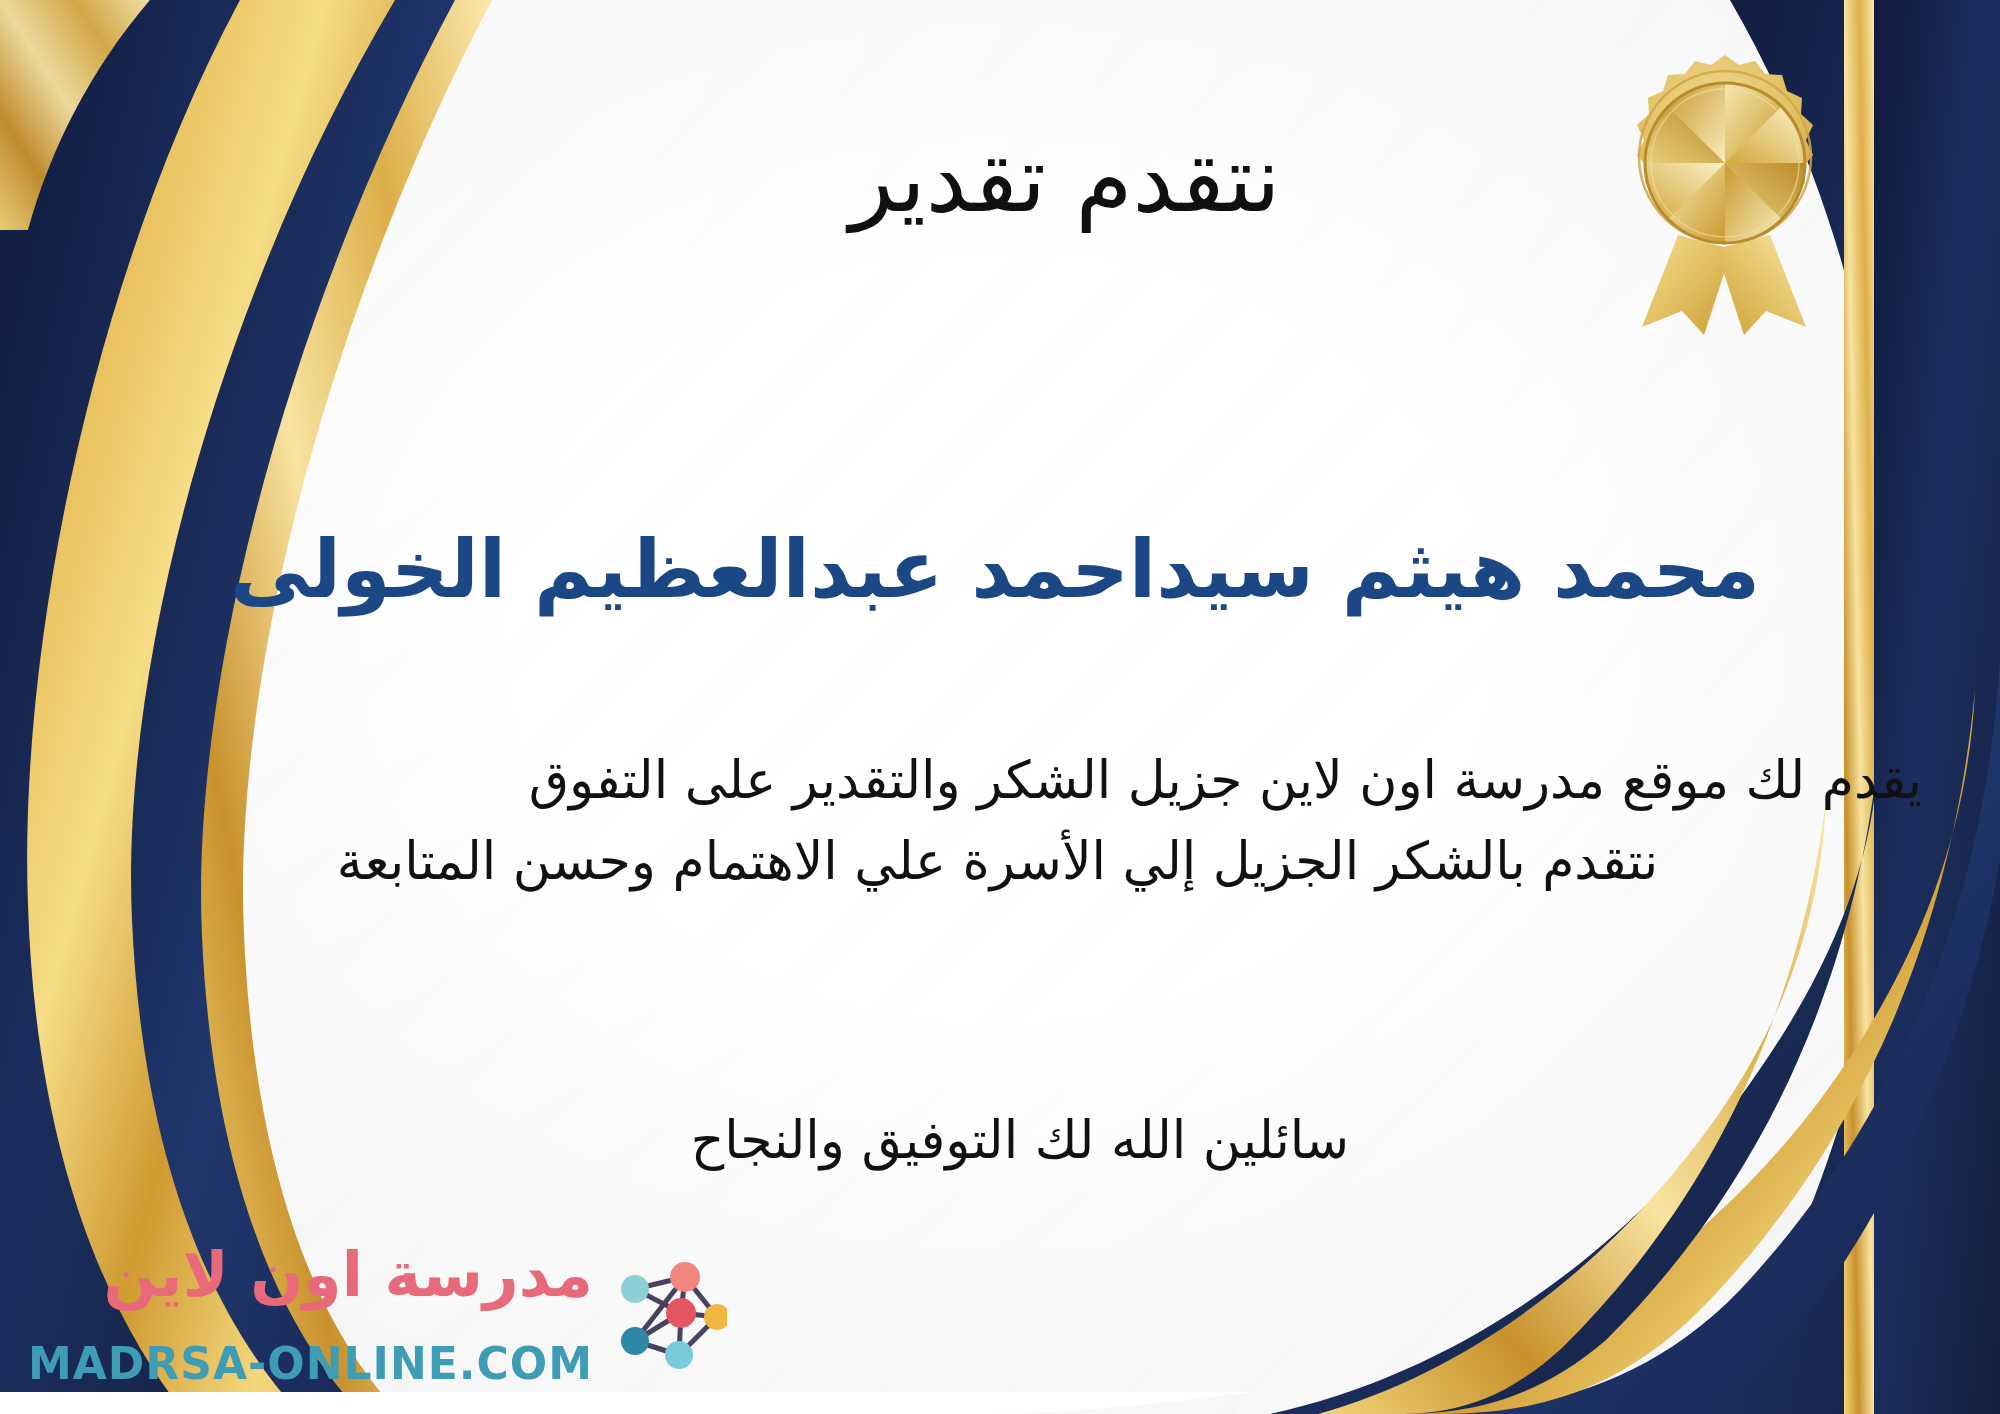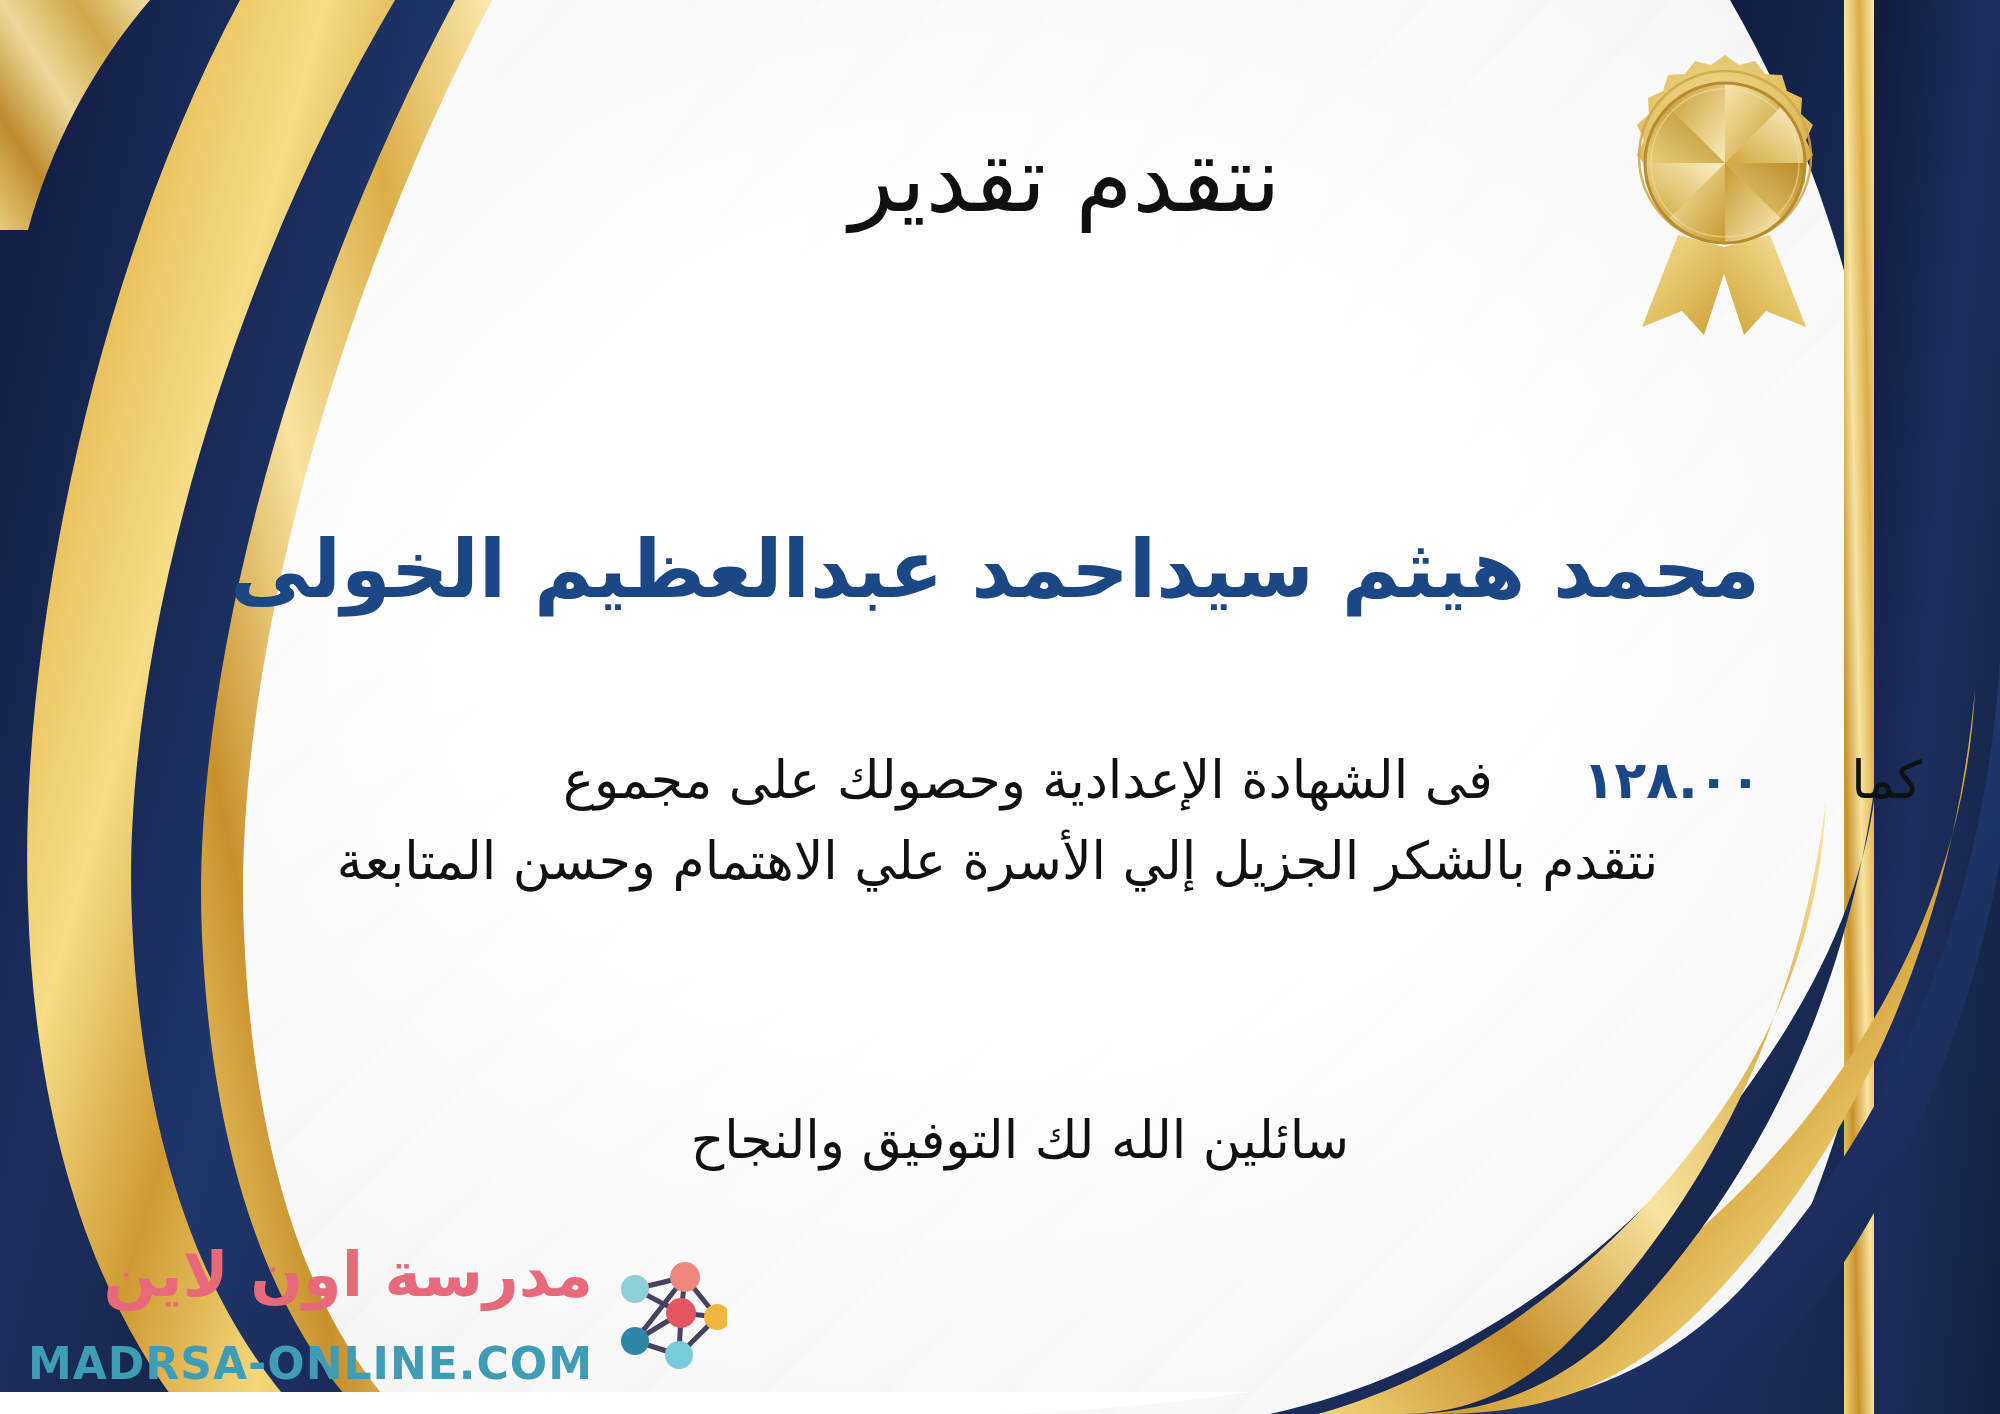--- a/index.html
+++ b/index.html
@@ -278,24 +278,22 @@
     </g>
   </svg>
 
   <div class="content">
 
     <div class="cert-title">نتقدم تقدير</div>
 
     <div class="student-name">محمد هيثم سيداحمد عبدالعظيم الخولى</div>
 
     <div class="body-block">
-
-      <span class="body-line l2">
-        <span>كما</span><span class="gap"></span><span class="score">١٢٨.٠٠</span><span class="gap"></span><span>فى الشهادة الإعدادية وحصولك على مجموع</span>
-      </span>
+      <span class="body-line l1">يقدم لك موقع مدرسة اون لاين جزيل الشكر  والتقدير على التفوق</span>
+
 
       <span class="body-line l3">نتقدم  بالشكر الجزيل إلي الأسرة علي الاهتمام وحسن المتابعة</span>
     </div>
 
     <div class="closing">سائلين الله لك التوفيق  والنجاح</div>
   </div>
 
   <div class="logo">
     <div class="logo-text">
       <div class="logo-ar">مدرسة اون لاين</div>

